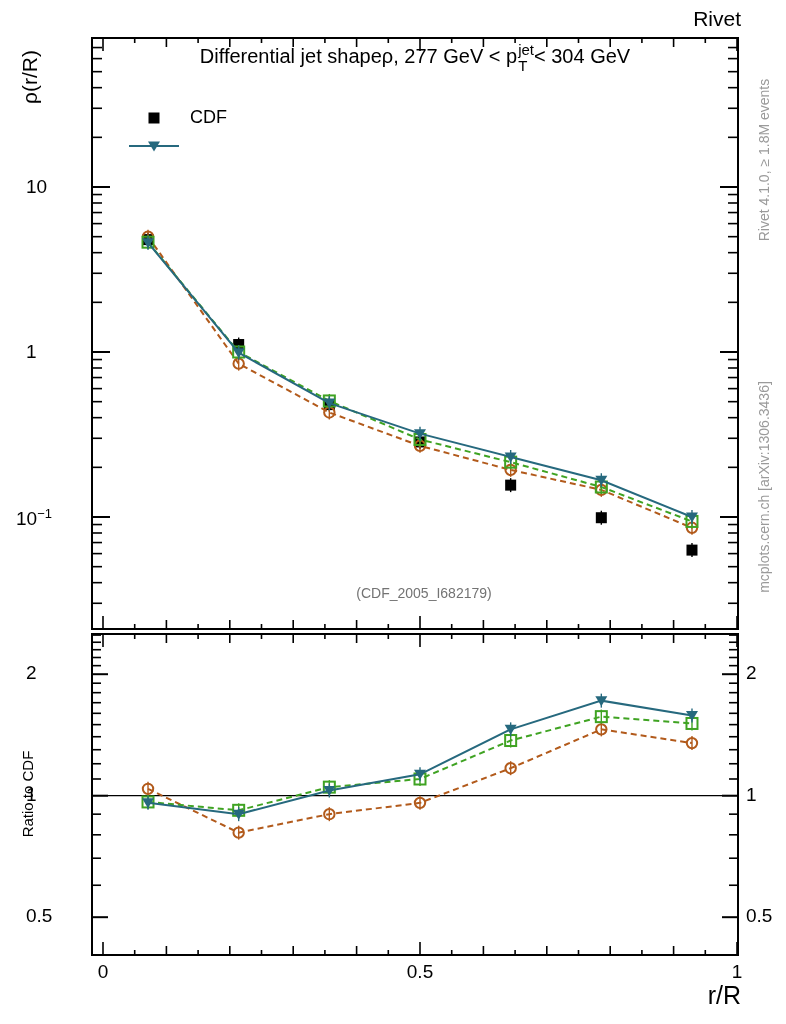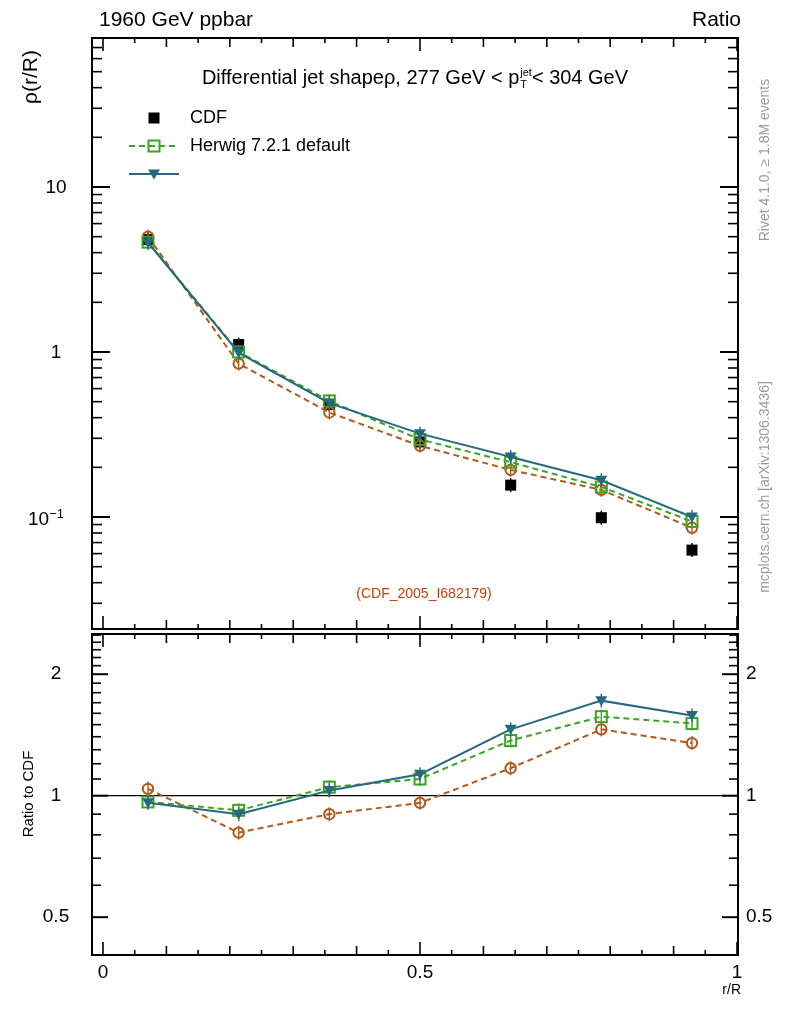--- a/index.html
+++ b/index.html
@@ -2,33 +2,33 @@
 <html><head>
 <meta charset="utf-8">
 <style>
   html,body{margin:0;padding:0;background:#fff;}
   body{font-family:"Liberation Sans","DejaVu Sans",sans-serif;color:#000;}
   #fig{position:relative;width:786px;height:1024px;background:#fff;overflow:hidden;}
   #plot-svg{position:absolute;left:0;top:0;}
   .abs{position:absolute;white-space:nowrap;}
   .hdr{font-size:21px;top:7px;}
   .title-row{font-size:20px;display:flex;align-items:center;}
-  .pstack{display:inline-flex;flex-direction:column;align-items:flex-start;font-size:11px;line-height:1.05;transform:translateY(1px);margin-left:1px;}
+  .pstack{display:inline-flex;flex-direction:column;align-items:flex-start;font-size:15px;line-height:1.05;transform:translateY(1px);margin-left:1px;}
   .legend{left:127px;top:107px;}
   .lrow{display:flex;align-items:flex-start;height:28px;}
   .lmark{width:54px;height:22px;flex:0 0 54px;}
   .llab{font-size:18px;padding-left:9px;}
   .tick{font-size:19px;}
-  .yt{text-align:center;width:60px;}
+  .yt{text-align:left;width:60px;}
   .yt sup{font-size:13px;}
   .rot{transform:translate(-50%,-50%) rotate(-90deg);}
   .cen{transform:translate(-50%,0);}
-  .axlab{font-size:14px;}
+  .axlab{font-size:25px;}
   .wm{font-size:14px;color:#9a9a9a;}
-  .cit{font-size:14px;color:#c2410c;}
+  .cit{font-size:14px;color:#737373;}
 </style>
 </head>
 <body>
 
 <div id="fig">
 
   <svg id="plot-svg" width="786" height="1024">
       <rect x="92" y="38" width="646" height="591" fill="none" stroke="#000" stroke-width="2"></rect>
       <rect x="92" y="634" width="646" height="321" fill="none" stroke="#000" stroke-width="2"></rect>
       <g>
@@ -341,24 +341,23 @@
         <path d="M 414 769.7775402100918 L 426 769.7775402100918 L 420 779.7775402100918 Z" fill="#26697e"></path>
         <line x1="510.66200000000003" y1="722.3671874054012" x2="510.66200000000003" y2="736.3671874054012" stroke="#26697e" stroke-width="1.4"></line>
         <path d="M 504.66200000000003 724.8671874054012 L 516.662 724.8671874054012 L 510.66200000000003 734.8671874054012 Z" fill="#26697e"></path>
         <line x1="601.3240000000001" y1="693.6407188281133" x2="601.3240000000001" y2="707.6407188281133" stroke="#26697e" stroke-width="1.4"></line>
         <path d="M 595.3240000000001 696.1407188281133 L 607.3240000000001 696.1407188281133 L 601.3240000000001 706.1407188281133 Z" fill="#26697e"></path>
         <line x1="691.986" y1="708.5219997051951" x2="691.986" y2="722.5219997051951" stroke="#26697e" stroke-width="1.4"></line>
         <path d="M 685.986 711.0219997051951 L 697.986 711.0219997051951 L 691.986 721.0219997051951 Z" fill="#26697e"></path>
       </g>
     </svg>
 
-  <div class="abs hdr" style="left:99px;">1960 GeV ppbar</div>
-  <div class="abs hdr" style="right:45px;">Ratio</div>
-
-  <div class="abs title-row" style="left:415px;top:78px;transform:translate(-50%,-50%);">
+  <div class="abs hdr" style="right:45px;">Rivet</div>
+
+  <div class="abs title-row" style="left:415px;top:57px;transform:translate(-50%,-50%);">
     <span>Differential jet shape</span>
       <span>ρ</span>
       <span>, 277 GeV &lt; p</span>
       <span class="pstack">
         <span>jet</span>
         <span>T</span>
       </span>
       <span> &lt; 304 GeV</span>
   </div>
 
@@ -366,29 +365,20 @@
     <div class="lrow">
       <svg class="lmark">
           <g>
             <rect x="21.5" y="5.5" width="11" height="11" fill="#000000"></rect>
           </g>
         </svg>
       <span class="llab">CDF</span>
     </div>
     <div class="lrow">
       <svg class="lmark">
-          <line x1="2" y1="11" x2="52" y2="11" stroke="#3fa322" stroke-width="2" stroke-dasharray="6 4"></line>
-          <g>
-            <rect x="21.5" y="5.5" width="11" height="11" fill="none" stroke="#3fa322" stroke-width="2"></rect>
-          </g>
-        </svg>
-      <span class="llab">Herwig 7.2.1 default</span>
-    </div>
-    <div class="lrow">
-      <svg class="lmark">
           <line x1="2" y1="11" x2="52" y2="11" stroke="#26697e" stroke-width="2"></line>
           <g>
             <path d="M 21 6.5 L 33 6.5 L 27 16.5 Z" fill="#26697e"></path>
           </g>
         </svg>
     </div>
   </div>
 
   <div class="abs axlab rot" style="left:30px;top:77px;font-size:21px;">ρ(r/R)</div>
   <div class="abs rot" style="left:27px;top:794px;font-size:15px;">Ratio to CDF</div>

